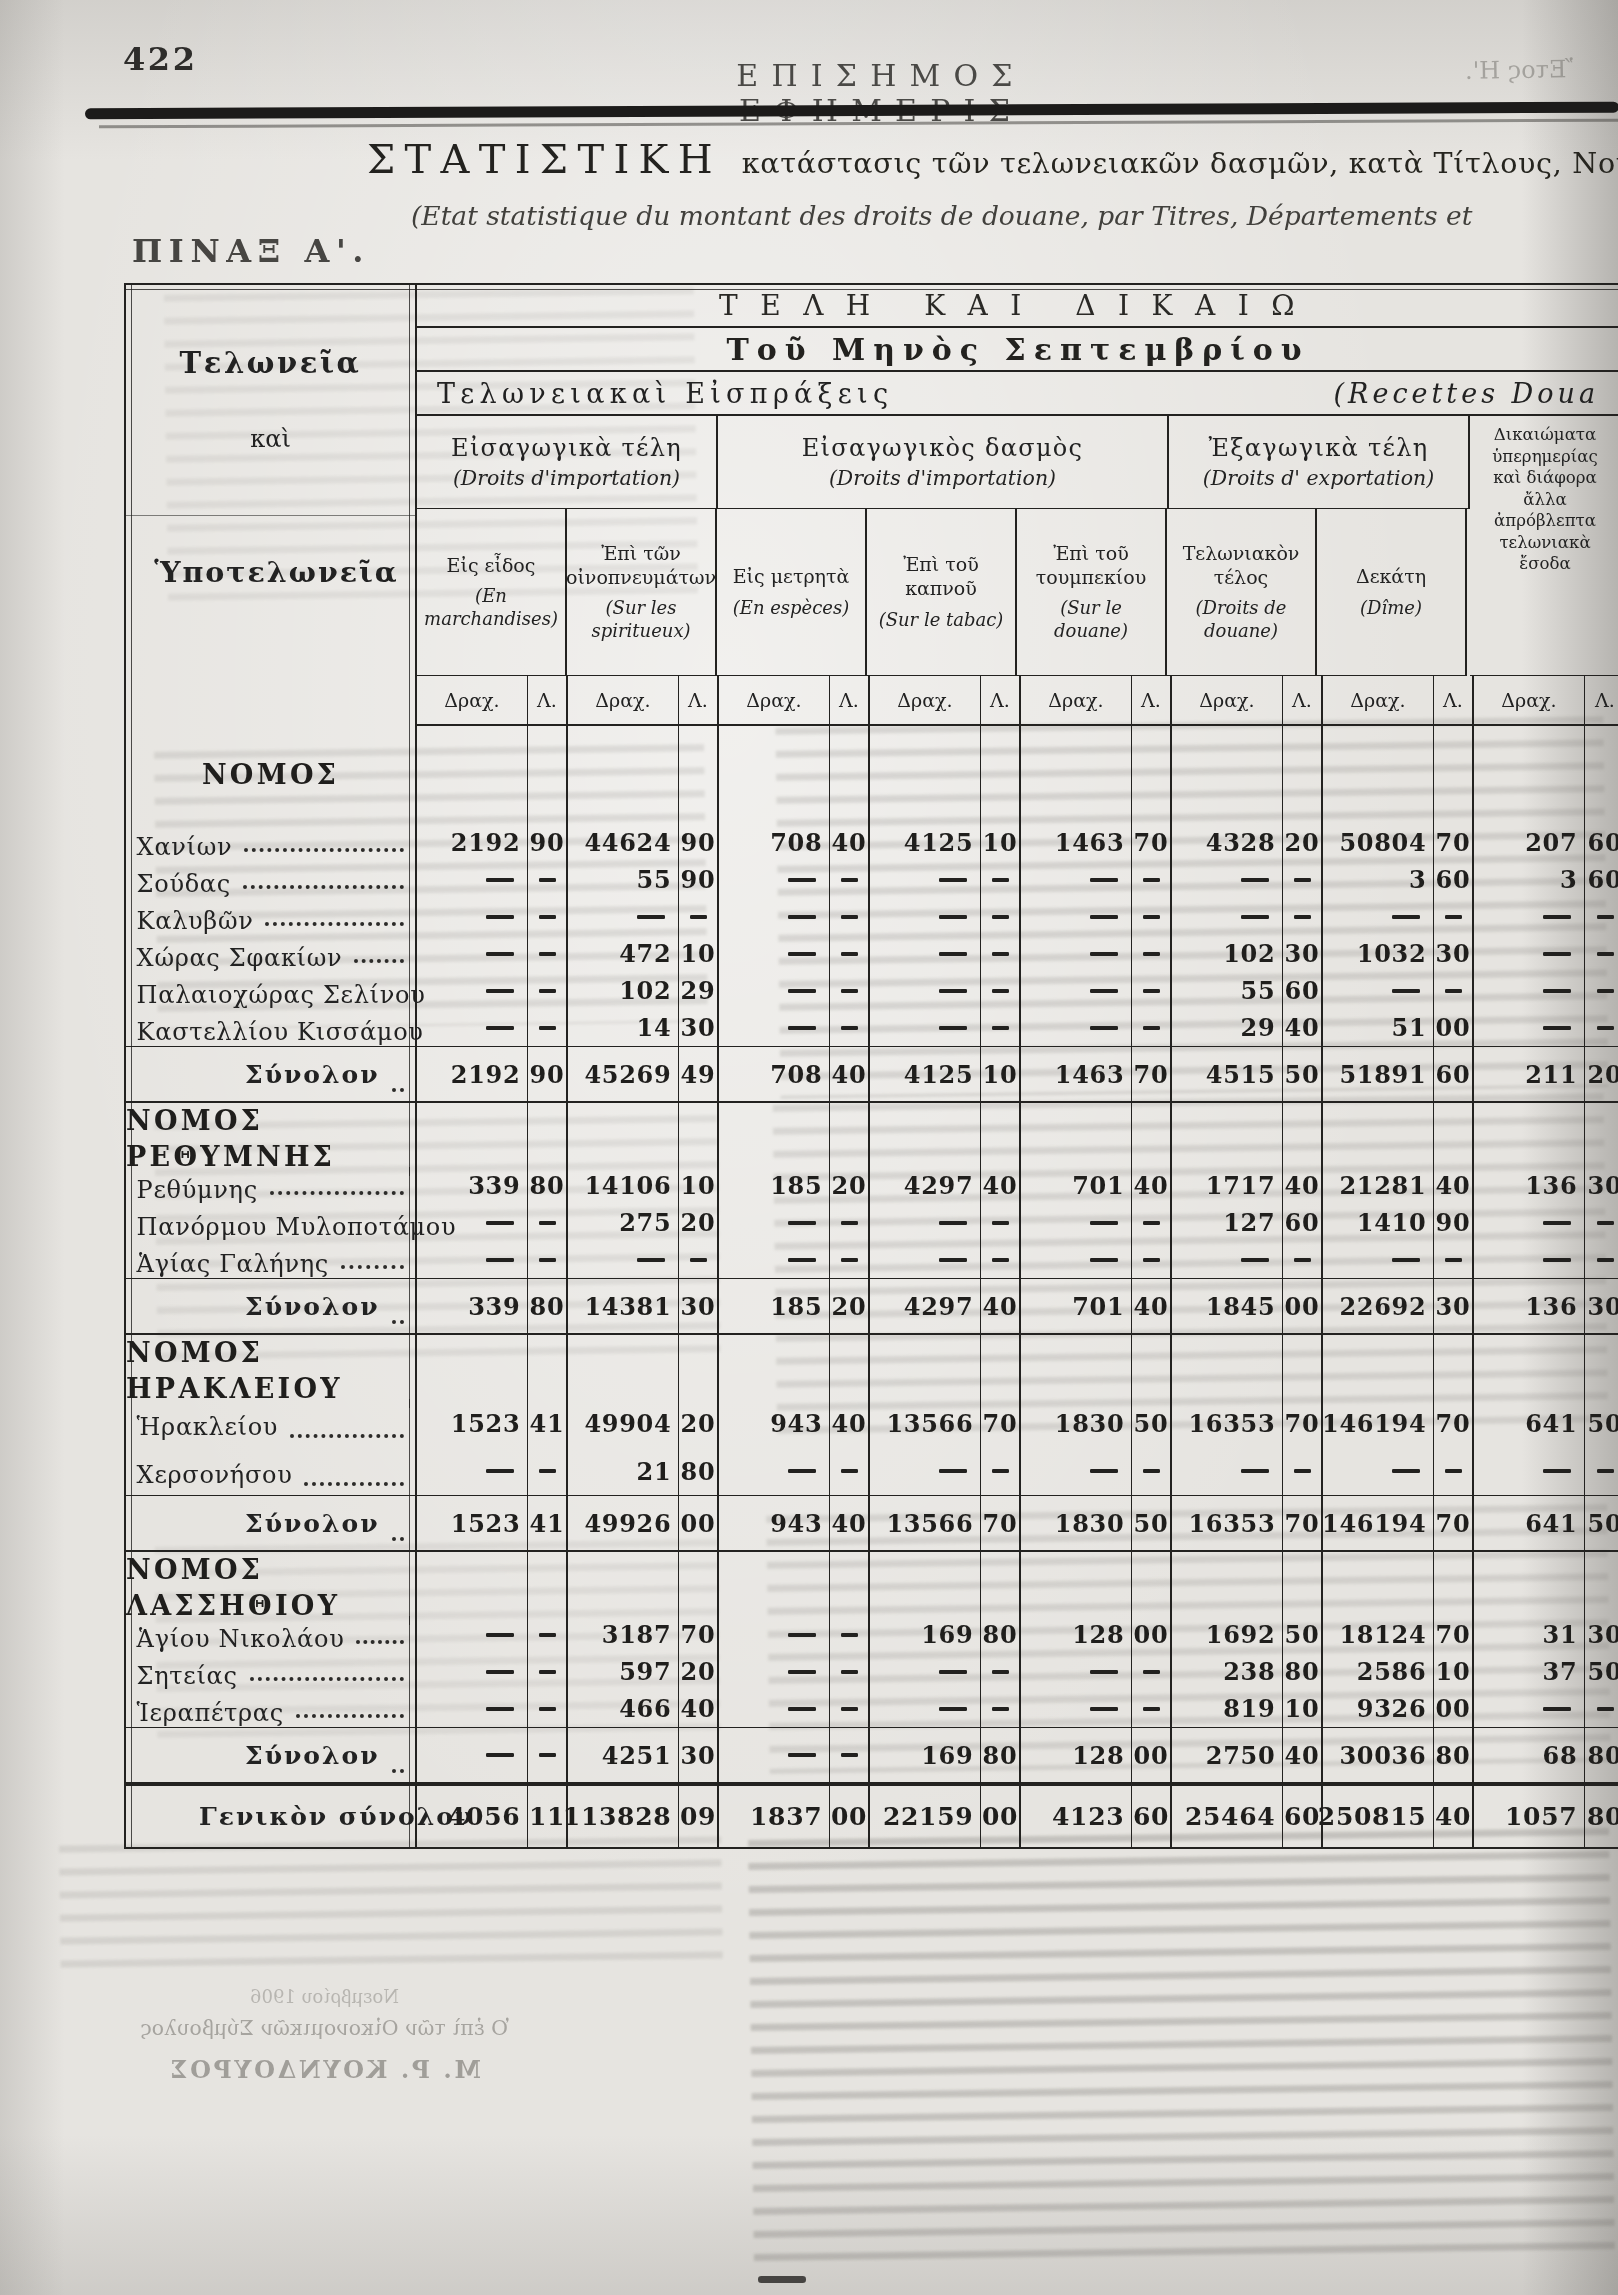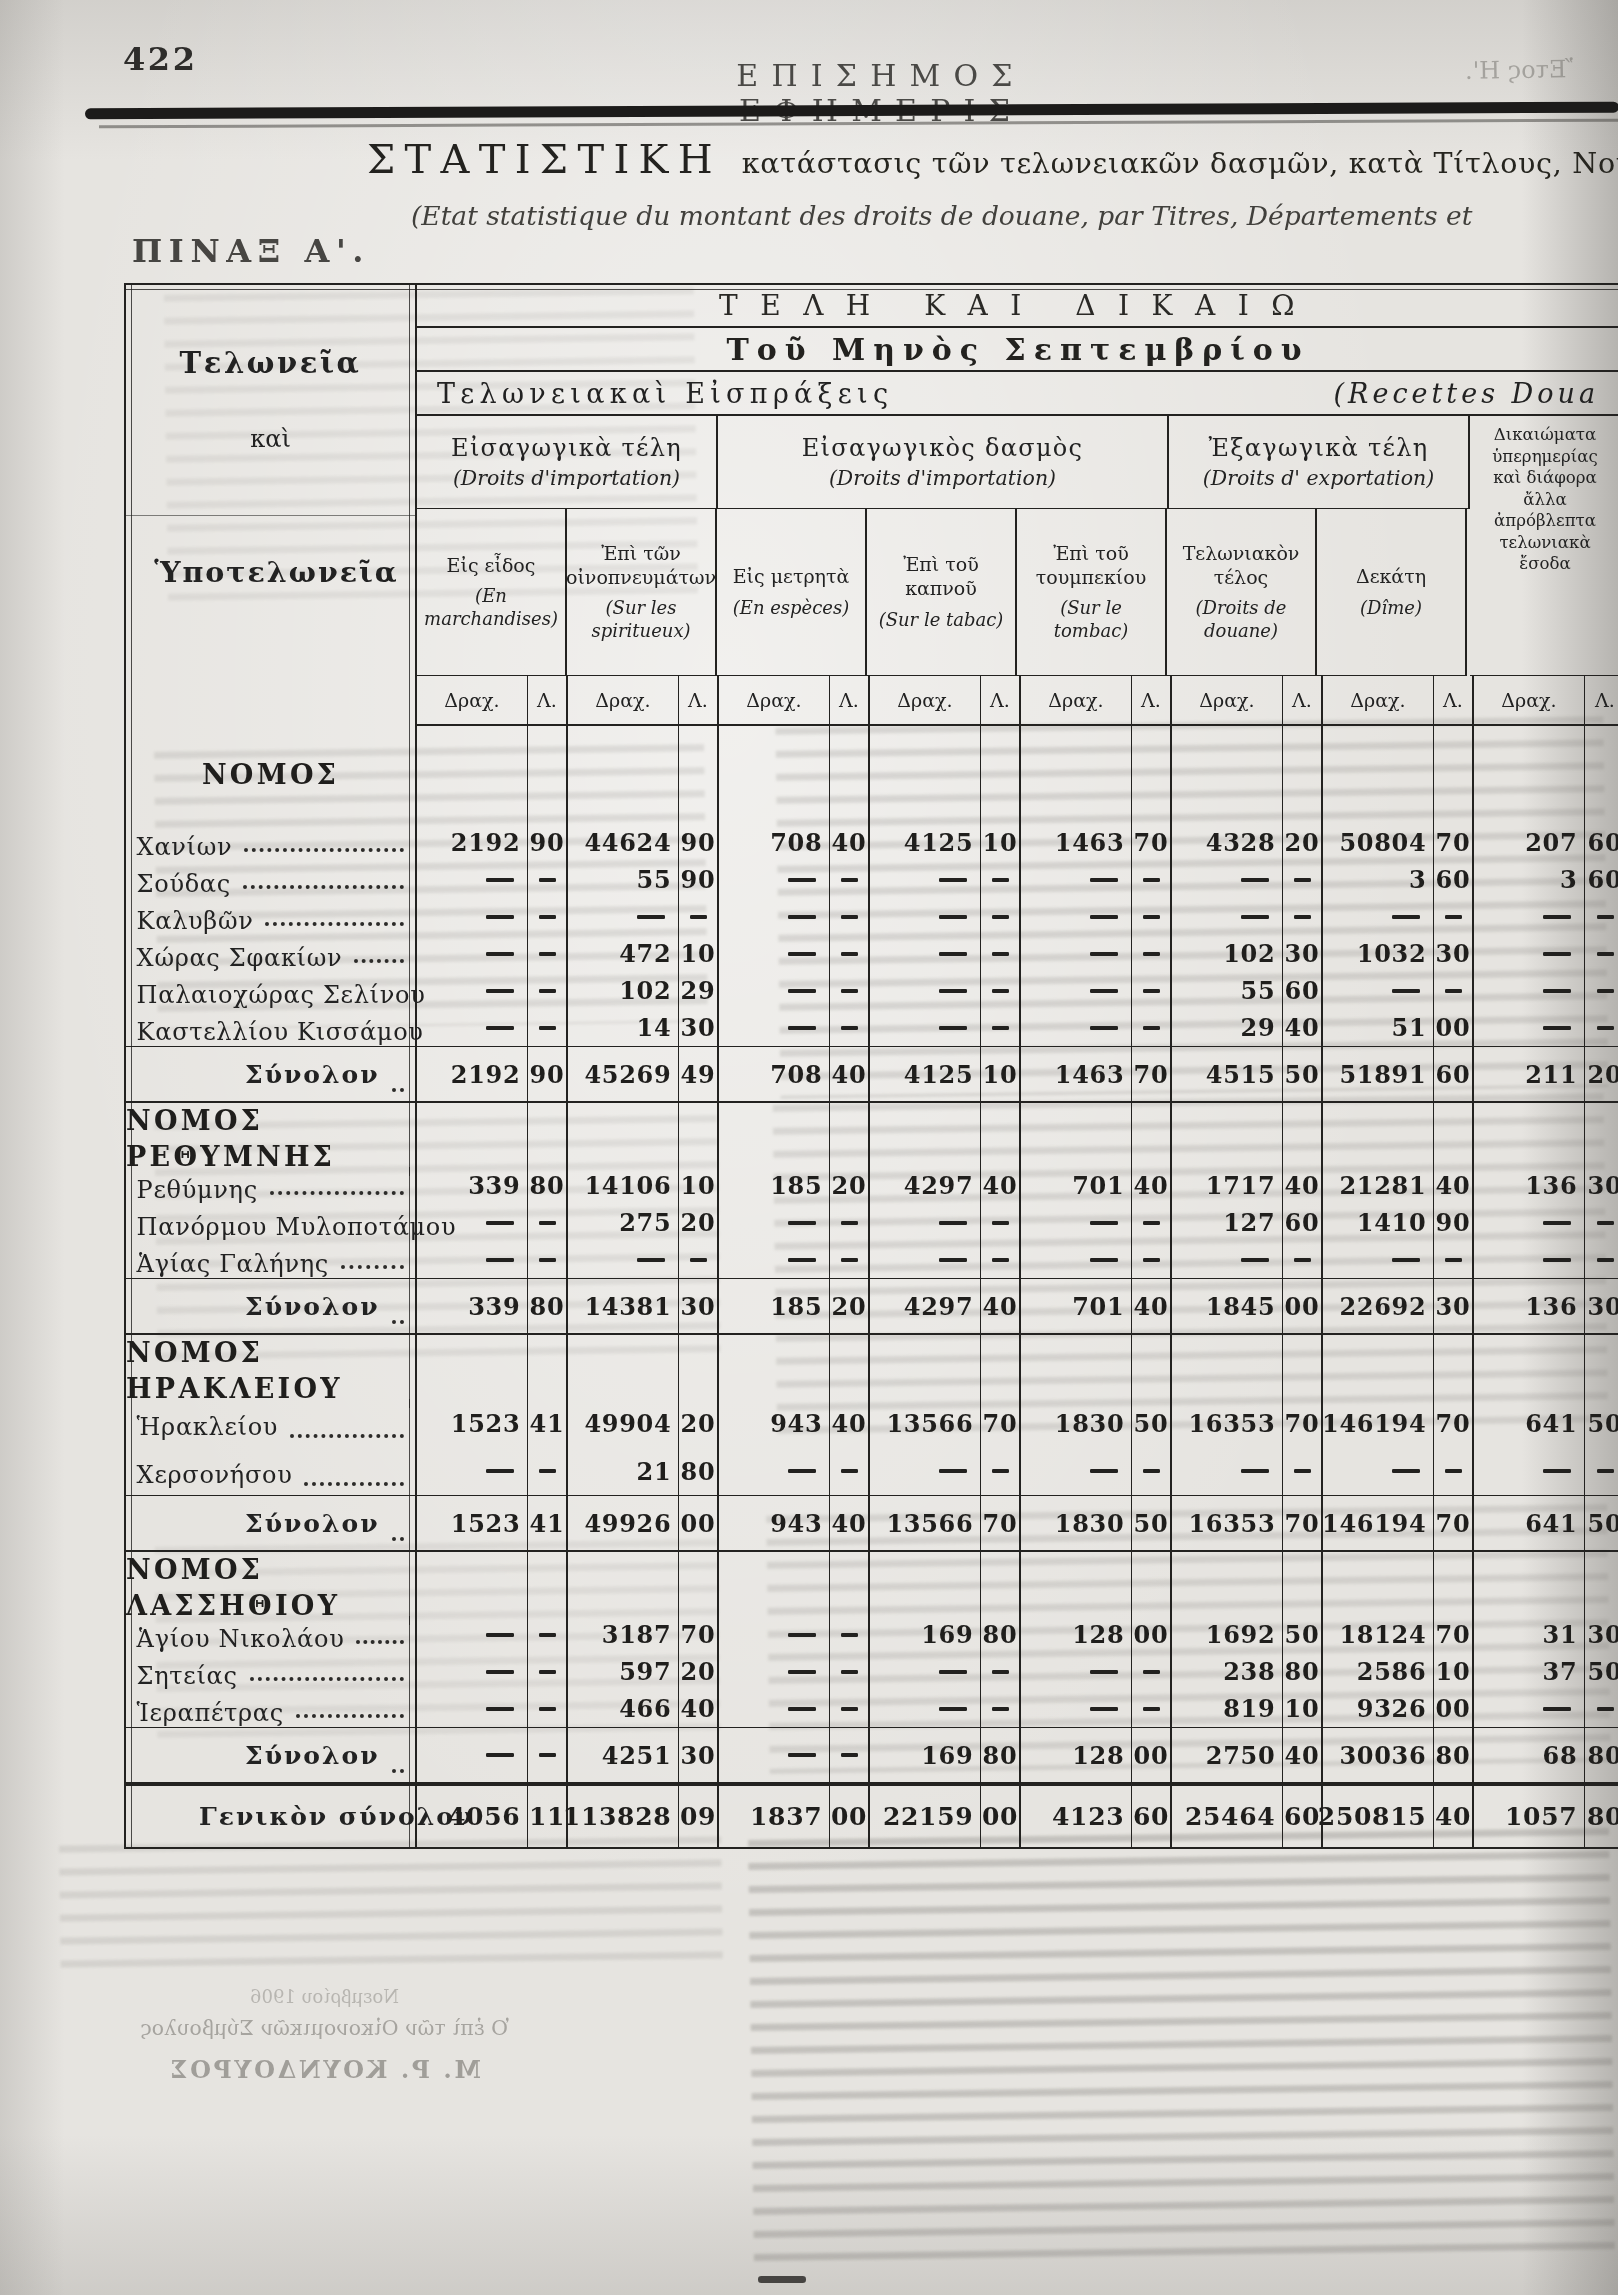--- a/index.html
+++ b/index.html
@@ -183,21 +183,21 @@
             <div class="scell">
               <div class="gr">Εἰς μετρητὰ</div>
               <div class="fr">(En espèces)</div>
             </div>
             <div class="scell">
               <div class="gr">Ἐπὶ τοῦ καπνοῦ</div>
               <div class="fr">(Sur le tabac)</div>
             </div>
             <div class="scell">
               <div class="gr">Ἐπὶ τοῦ τουμπεκίου</div>
-              <div class="fr">(Sur le tombac)</div>
+              <div class="fr">(Sur le douane)</div>
             </div>
             <div class="scell">
               <div class="gr">Τελωνιακὸν τέλος</div>
               <div class="fr">(Droits de douane)</div>
             </div>
             <div class="scell">
               <div class="gr">Δεκάτη</div>
               <div class="fr">(Dîme)</div>
             </div>
           </div>

